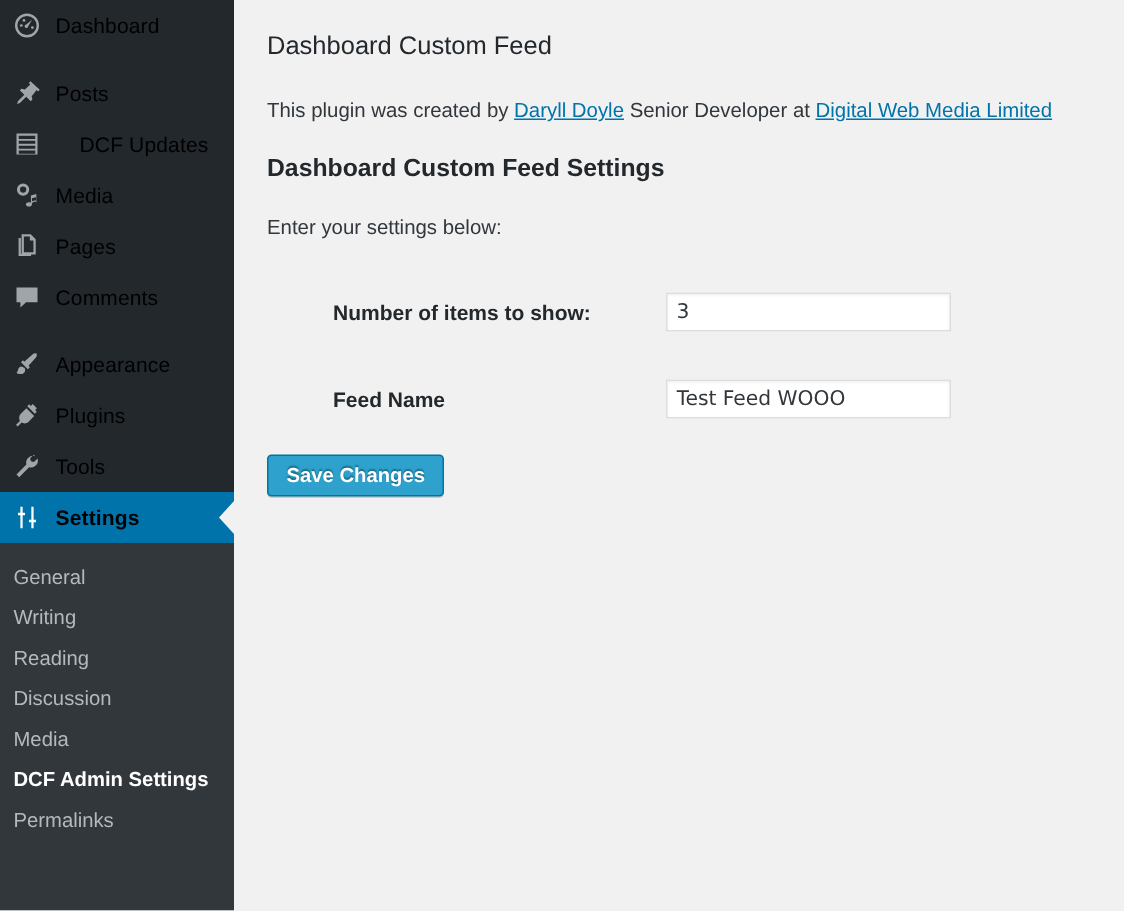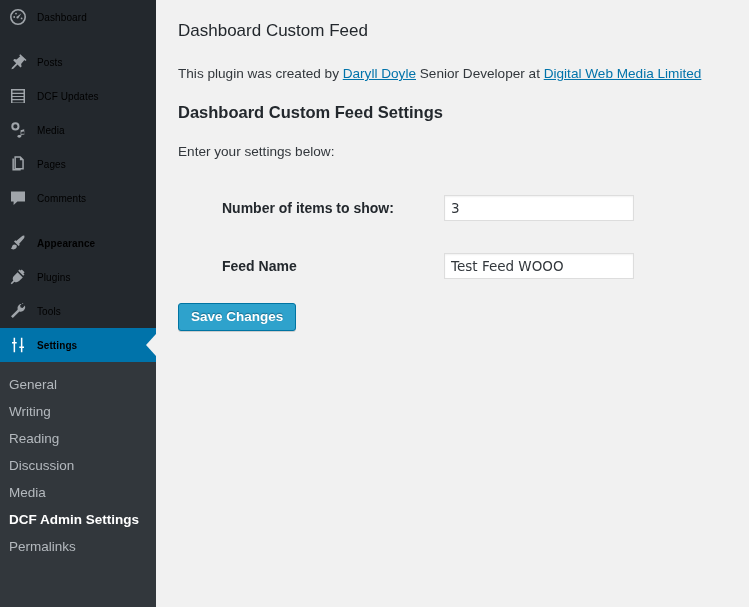--- a/index.html
+++ b/index.html
@@ -35,21 +35,21 @@
     padding-top: 0;
   }
   .menu-item {
     position: relative;
     display: flex;
     align-items: center;
     height: 34px;
     padding-left: 8px;
     box-sizing: border-box;
     color: #eeeeee;
-    font-size: 10px;
+    font-size: 14px;
     letter-spacing: 0.1px;
   }
   .menu-item.spaced-below {
     margin-bottom: 11px;
   }
   .menu-item .mi-icon {
     width: 20px;
     height: 20px;
     min-width: 20px;
     margin-right: 9px;
@@ -205,21 +205,21 @@
           <span>Dashboard</span>
         </a>
         <a class="menu-item" href="#" style="text-decoration: none; color: inherit;">
           <span class="mi-icon">
             <svg width="20" height="20" viewBox="0 0 20 20" fill="currentColor">
               <path d="M12.3 2.2l-1.1 1.1 1 1-3.6 3.3-2.3-.5-1.1 1.1 3 3L4 15.4l-.6 1.9 1.9-.6 4.2-4.2 3 3 1.1-1.1-.5-2.3L16.4 8l1 1 1.1-1.1-6.2-5.7z"></path>
             </svg>
           </span>
           <span>Posts</span>
         </a>
-        <a class="menu-item" href="#" style="text-decoration: none; color: inherit;">
+        <a class="menu-item" href="#" style="text-decoration: none; color: inherit; gap: 16px;">
           <span class="mi-icon">
             <svg width="20" height="20" viewBox="0 0 20 20" fill="currentColor">
               <path d="M3 3h14v14H3V3zm1.5 1.5v2.2h11V4.5h-11zm0 3.4v2h11v-2h-11zm0 3.2v2h11v-2h-11zm0 3.2v2.2h11v-2.2h-11z"></path>
             </svg>
           </span>
           <span>DCF Updates</span>
         </a>
         <a class="menu-item" href="#" style="text-decoration: none; color: inherit;">
           <span class="mi-icon">
             <svg width="20" height="20" viewBox="0 0 20 20" fill="currentColor">
@@ -239,21 +239,21 @@
           <span>Pages</span>
         </a>
         <a class="menu-item spaced-below" href="#" style="text-decoration: none; color: inherit;">
           <span class="mi-icon">
             <svg width="20" height="20" viewBox="0 0 20 20" fill="currentColor">
               <path d="M3 3.6h14v9.9H9.4L5.6 17v-3.5H3V3.6z"></path>
             </svg>
           </span>
           <span>Comments</span>
         </a>
-        <a class="menu-item" href="#" style="text-decoration: none; color: inherit; font-weight: bold;">
+        <a class="menu-item" href="#" style="text-decoration: none; color: inherit;">
           <span class="mi-icon">
             <svg width="20" height="20" viewBox="0 0 20 20" fill="currentColor">
               <path d="M16.9 3.1c-.9-.9-2.2-.6-3.3.3L8.2 8.1l-.9-.9-1.3 1.3 4.6 4.6 1.3-1.3-.9-.9 4.8-5.4c.9-1.1 1.1-2.4.1-2.4z"></path>
               <path d="M6.2 11.4c-1 .1-1.9.9-2.1 2-.15.75-.45 1.5-1.1 2.1 0 0 1 .9 2.6.9 1.8 0 3.2-1.2 3.2-2.8 0-.6-.2-1.1-.5-1.5l-2.1-.7z"></path>
             </svg>
           </span>
           <span>Appearance</span>
         </a>
         <a class="menu-item" href="#" style="text-decoration: none; color: inherit;">
           <span class="mi-icon">

